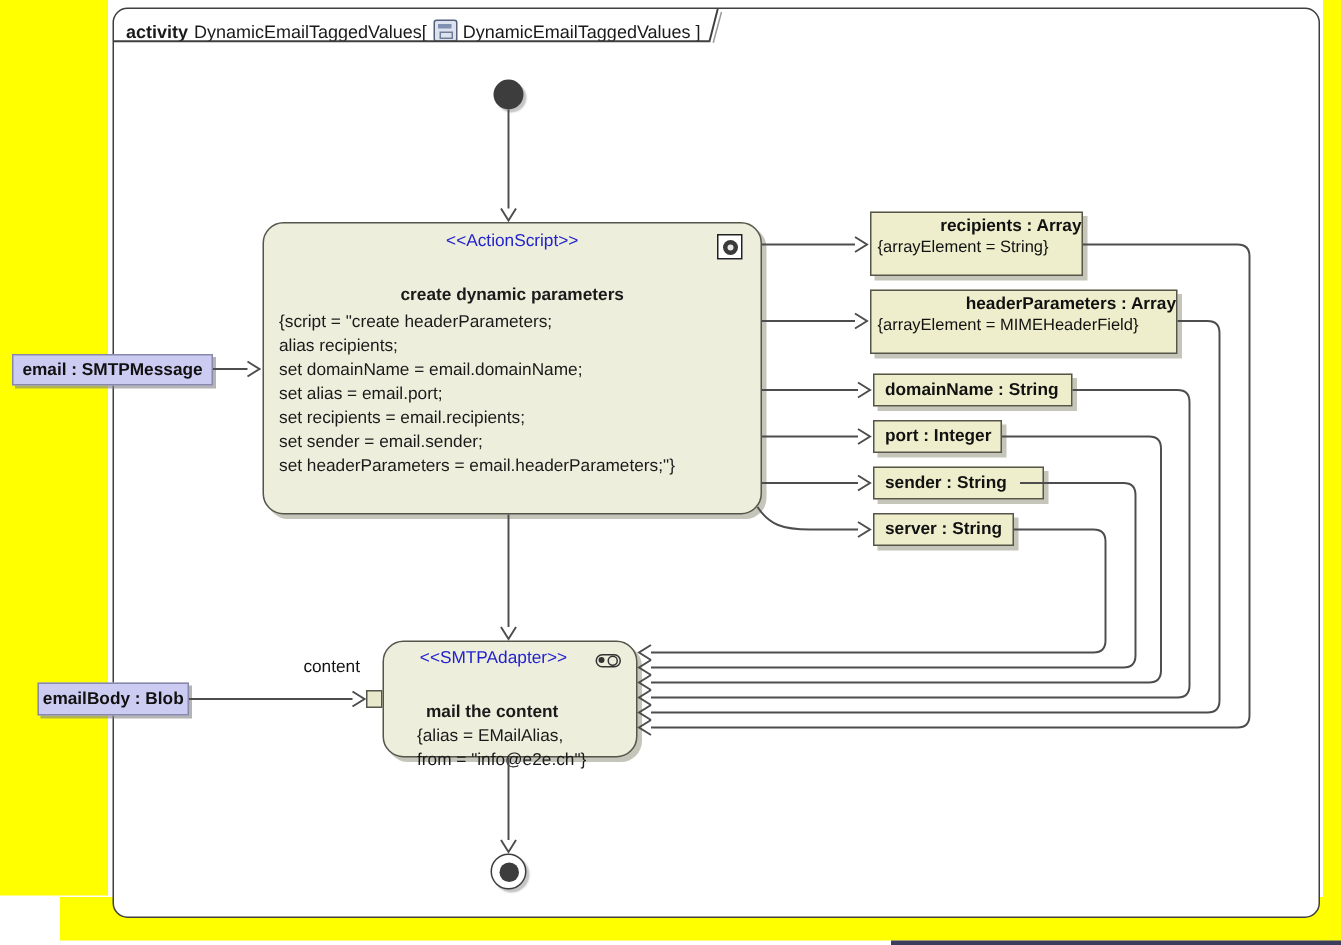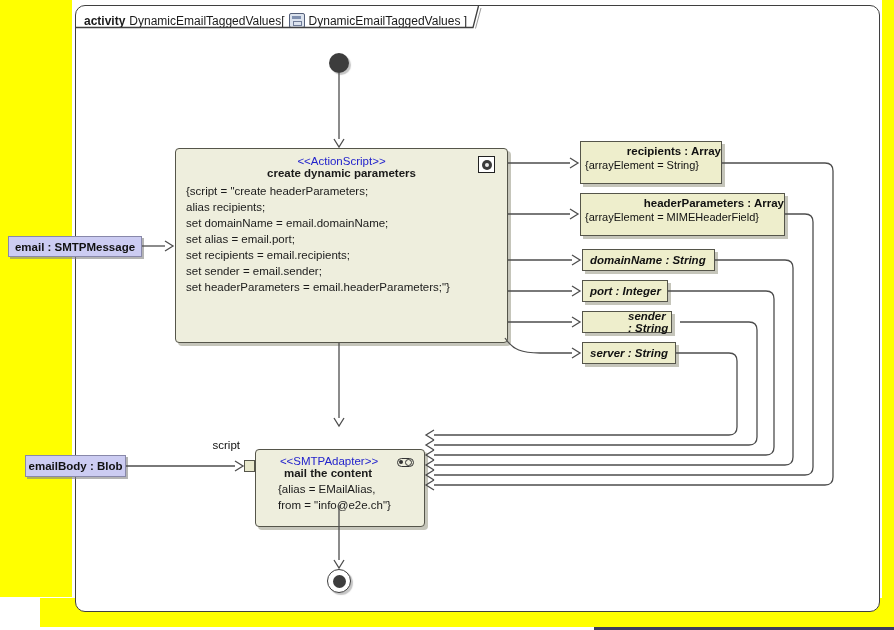--- a/index.html
+++ b/index.html
@@ -30,37 +30,37 @@
   .tab .kw{font-weight:bold;}
   .tab-icon{
     width:14px;height:13px;border:1px solid #55607a;background:#dce3ee;
     border-radius:2px;position:relative;flex:0 0 auto;
   }
   .tab-icon:before{content:"";position:absolute;left:2px;top:2px;width:9px;height:3px;background:#8090b0;}
   .tab-icon:after{content:"";position:absolute;left:3px;top:7px;width:7px;height:3px;border:1px solid #707c98;}
   
   .node{
     background:var(--nodefill,#eeeedd);
-    border:1.3px solid #55554a;border-radius:4px;
+    border:1.3px solid #55554a;border-radius:14px;
     box-shadow:3px 3px 0 rgba(150,150,130,.55);
     box-sizing:border-box;color:#1a1a1a;
   }
   .stereo{color:var(--blue,#2222cc);font-size:11.5px;text-align:center;}
-  .node-title{font-weight:bold;font-size:11.5px;text-align:center;}
+  .node-title{font-weight:bold;font-size:11.5px;text-align:center;margin-top:24px;}
   .script{font-size:11.5px;line-height:16px;padding:4px 0 0 10px;}
   .objbox{
     background:var(--objfill,#eeeecc);
     border:1.2px solid #55554a;
     box-shadow:3px 3px 0 rgba(150,150,130,.55);
     box-sizing:border-box;color:#111;
   }
   .objbox .t{font-weight:bold;font-size:11.5px;text-align:right;padding-top:3px;}
   .objbox .s{font-size:11px;padding:2px 0 0 4px;}
   .objbox.single{display:flex;align-items:center;}
-  .objbox.single .t{padding:0 0 0 7px;text-align:left;font-style:italic;}
+  .objbox.single .t{padding:0 0 0 7px;text-align:left;}
   .pinbox{
     background:var(--pinfill,#ccccf2);
     border:1px solid #8888aa;
     box-shadow:2px 2px 0 rgba(130,130,130,.6);
     box-sizing:border-box;
     display:flex;align-items:center;justify-content:center;
     font-weight:bold;font-size:11.5px;color:#111;
   }
   .gear{
     width:15px;height:15px;border:1px solid #222;background:#fff;
@@ -137,46 +137,46 @@
 <div class="abs objbox" style="left:580px;top:193px;width:205px;height:43px;">
   <div class="t">headerParameters : Array</div>
   <div class="s">{arrayElement = MIMEHeaderField}</div>
 </div>
 <div class="abs objbox single" style="left:582px;top:249px;width:133px;height:22px;">
   <div class="t">domainName : String</div>
 </div>
 <div class="abs objbox single" style="left:582px;top:280px;width:86px;height:22px;">
   <div class="t">port : Integer</div>
 </div>
-<div class="abs objbox single" style="left:582px;top:311px;width:90px;height:22px;padding-left:38px;">
+<div class="abs objbox single" style="left:582px;top:311px;width:114px;height:22px;">
   <div class="t">sender : String</div>
 </div>
 <div class="abs objbox single" style="left:582px;top:342px;width:94px;height:22px;">
   <div class="t">server : String</div>
 </div>
 
 <div class="abs pinbox" style="left:8px;top:236px;width:134px;height:21px;justify-content:center;">
   <span>email : SMTPMessage</span>
 </div>
 <div class="abs pinbox" style="left:25px;top:455px;width:101px;height:22px;">
   <span>emailBody : Blob</span>
 </div>
 
-<div class="abs node" style="left:255px;top:449px;width:170px;height:78px;padding-top:5px;">
+<div class="abs node" style="left:255px;top:427px;width:170px;height:78px;padding-top:5px;">
   <div class="stereo" style="padding-right:22px;">&lt;&lt;SMTPAdapter&gt;&gt;</div>
   <div class="node-title" style="text-align:left;padding-left:28px;">mail the content</div>
   <div style="font-size:11.5px;line-height:16px;padding-left:22px;padding-top:2px;">
     <div>{alias = EMailAlias,</div>
     <div>from = "info@e2e.ch"}</div>
   </div>
   <div class="adapter-icon"></div>
 </div>
 
 <div class="abs pin-square"></div>
-<div class="abs content-label">script</div>
+<div class="abs content-label">content</div>
 
 <div class="abs final-node">
     <div class="dot"></div>
   </div>
 
 <svg class="overlay" width="894" height="630" viewBox="0 0 894 630">
   <defs>
     <marker id="vDown" markerWidth="12" markerHeight="10" refX="6" refY="9" orient="auto-start-reverse" markerUnits="userSpaceOnUse">
       <path d="M1,1 L6,9 L11,1" fill="none" stroke="#4d4d4d" stroke-width="1.3"></path>
     </marker>

